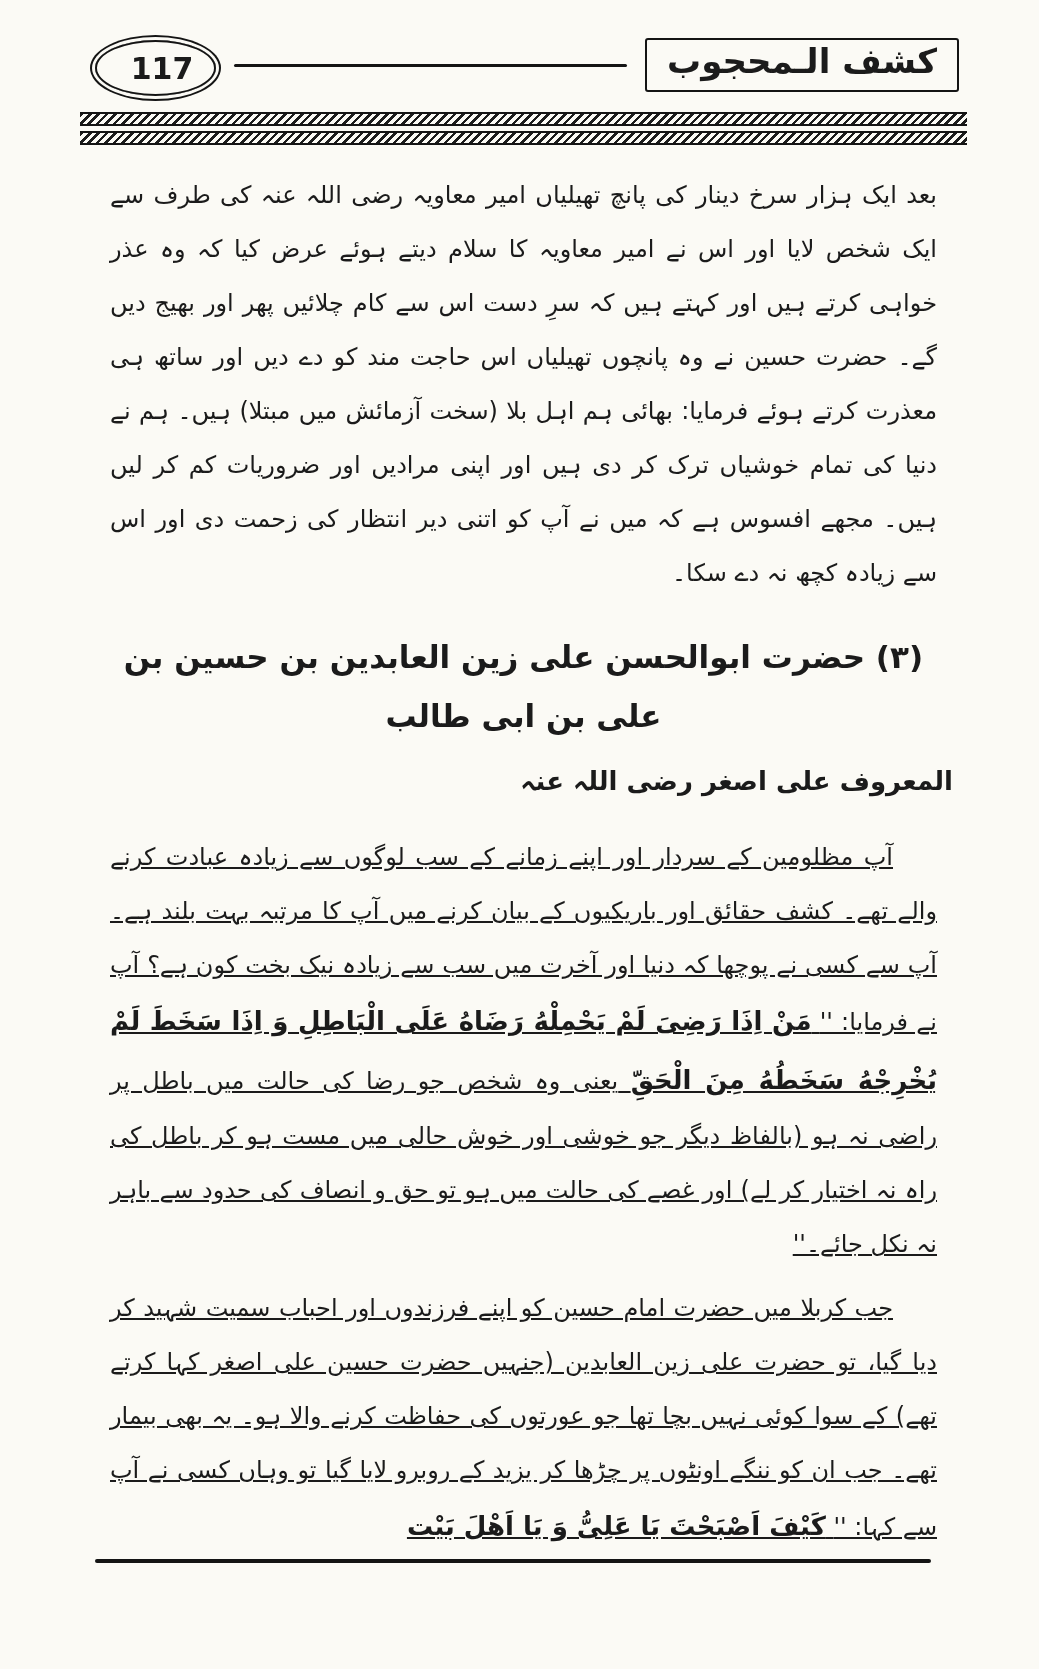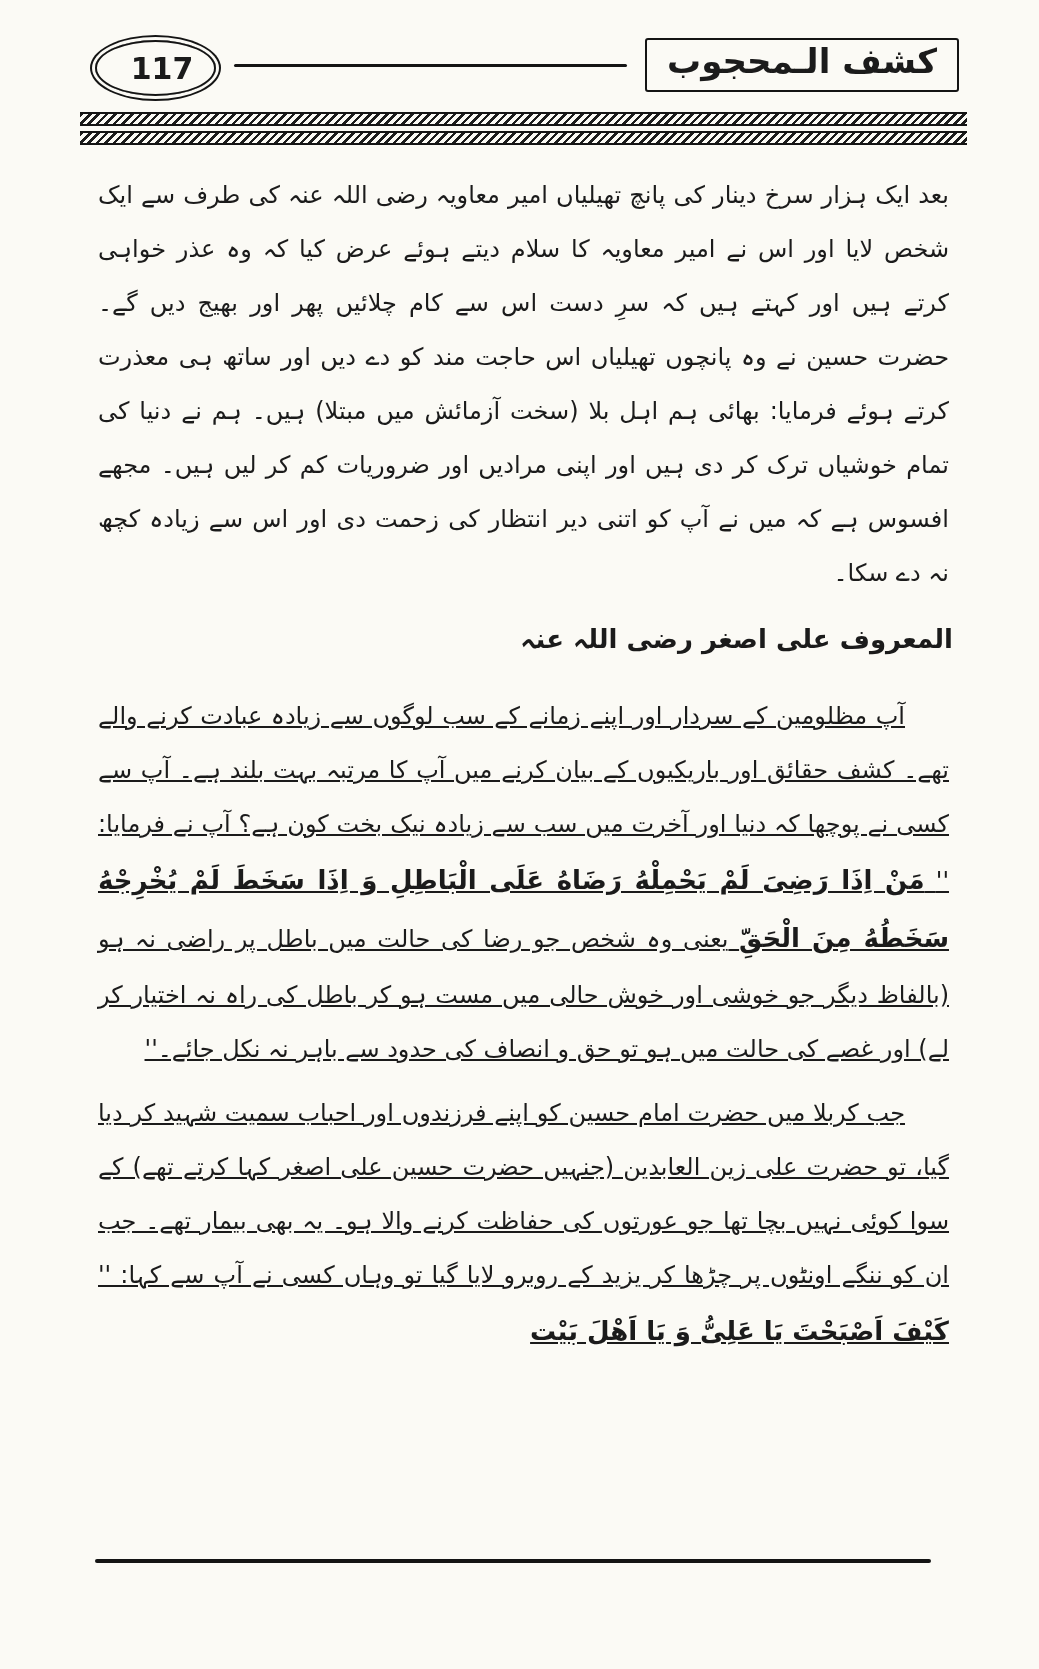--- a/index.html
+++ b/index.html
@@ -35,21 +35,21 @@
     height:10px;margin-bottom:5px;
     border-top:2px solid #141414;border-bottom:2px solid #141414;
     background:repeating-linear-gradient(135deg,#1c1c1c 0px,#1c1c1c 2.5px,transparent 2.5px,transparent 6px);
   }
   
   .body-text{
     padding:18px 86px 0 94px;
     direction:rtl;text-align:justify;
     font-size:24px;line-height:2.25;
   }
-  .para{margin:0 4px 10px;}
+  .para{margin:0 16px 10px;}
   .indent{text-indent:44px;text-decoration:underline;}
   .section-heading{
     text-align:center;font-size:31px;font-weight:700;
     margin:28px 0 6px;line-height:1.9;text-indent:0;
   }
   .section-subheading{
     text-align:right;font-size:26px;font-weight:700;
     margin:6px 0 20px;text-indent:0;
   }
   .arabic{font-weight:700;font-size:26px;}
@@ -74,20 +74,21 @@
 
   <div class="hatch-wrap">
     <div class="hatch"></div>
     <div class="hatch"></div>
   </div>
 
   <main class="body-text">
 
     <p class="para">بعد ایک ہزار سرخ دینار کی پانچ تھیلیاں امیر معاویہ رضی اللہ عنہ کی طرف سے ایک شخص لایا اور اس نے امیر معاویہ کا سلام دیتے ہوئے عرض کیا کہ وہ عذر خواہی کرتے ہیں اور کہتے ہیں کہ سرِ دست اس سے کام چلائیں پھر اور بھیج دیں گے۔ حضرت حسین نے وہ پانچوں تھیلیاں اس حاجت مند کو دے دیں اور ساتھ ہی معذرت کرتے ہوئے فرمایا: بھائی ہم اہل بلا (سخت آزمائش میں مبتلا) ہیں۔ ہم نے دنیا کی تمام خوشیاں ترک کر دی ہیں اور اپنی مرادیں اور ضروریات کم کر لیں ہیں۔ مجھے افسوس ہے کہ میں نے آپ کو اتنی دیر انتظار کی زحمت دی اور اس سے زیادہ کچھ نہ دے سکا۔</p>
 
+    <h2 class="section-heading">(۳) حضرت ابوالحسن علی زین العابدین بن حسین بن علی بن ابی طالب</h2>
 
     <h3 class="section-subheading">المعروف علی اصغر رضی اللہ عنہ</h3>
 
     <p class="para indent">
       <span>آپ مظلومین کے سردار اور اپنے زمانے کے سب لوگوں سے زیادہ عبادت کرنے والے تھے۔ کشف حقائق اور باریکیوں کے بیان کرنے میں آپ کا مرتبہ بہت بلند ہے۔ آپ سے کسی نے پوچھا کہ دنیا اور آخرت میں سب سے زیادہ نیک بخت کون ہے؟ آپ نے فرمایا: ''</span>
       <span class="arabic">مَنْ اِذَا رَضِیَ لَمْ یَحْمِلْهُ رَضَاهُ عَلَی الْبَاطِلِ وَ اِذَا سَخَطَ لَمْ یُخْرِجْهُ سَخَطُهُ مِنَ الْحَقِّ</span>
       <span> یعنی وہ شخص جو رضا کی حالت میں باطل پر راضی نہ ہو (بالفاظ دیگر جو خوشی اور خوش حالی میں مست ہو کر باطل کی راہ نہ اختیار کر لے) اور غصے کی حالت میں ہو تو حق و انصاف کی حدود سے باہر نہ نکل جائے۔''</span>
     </p>
 
     <p class="para indent">

